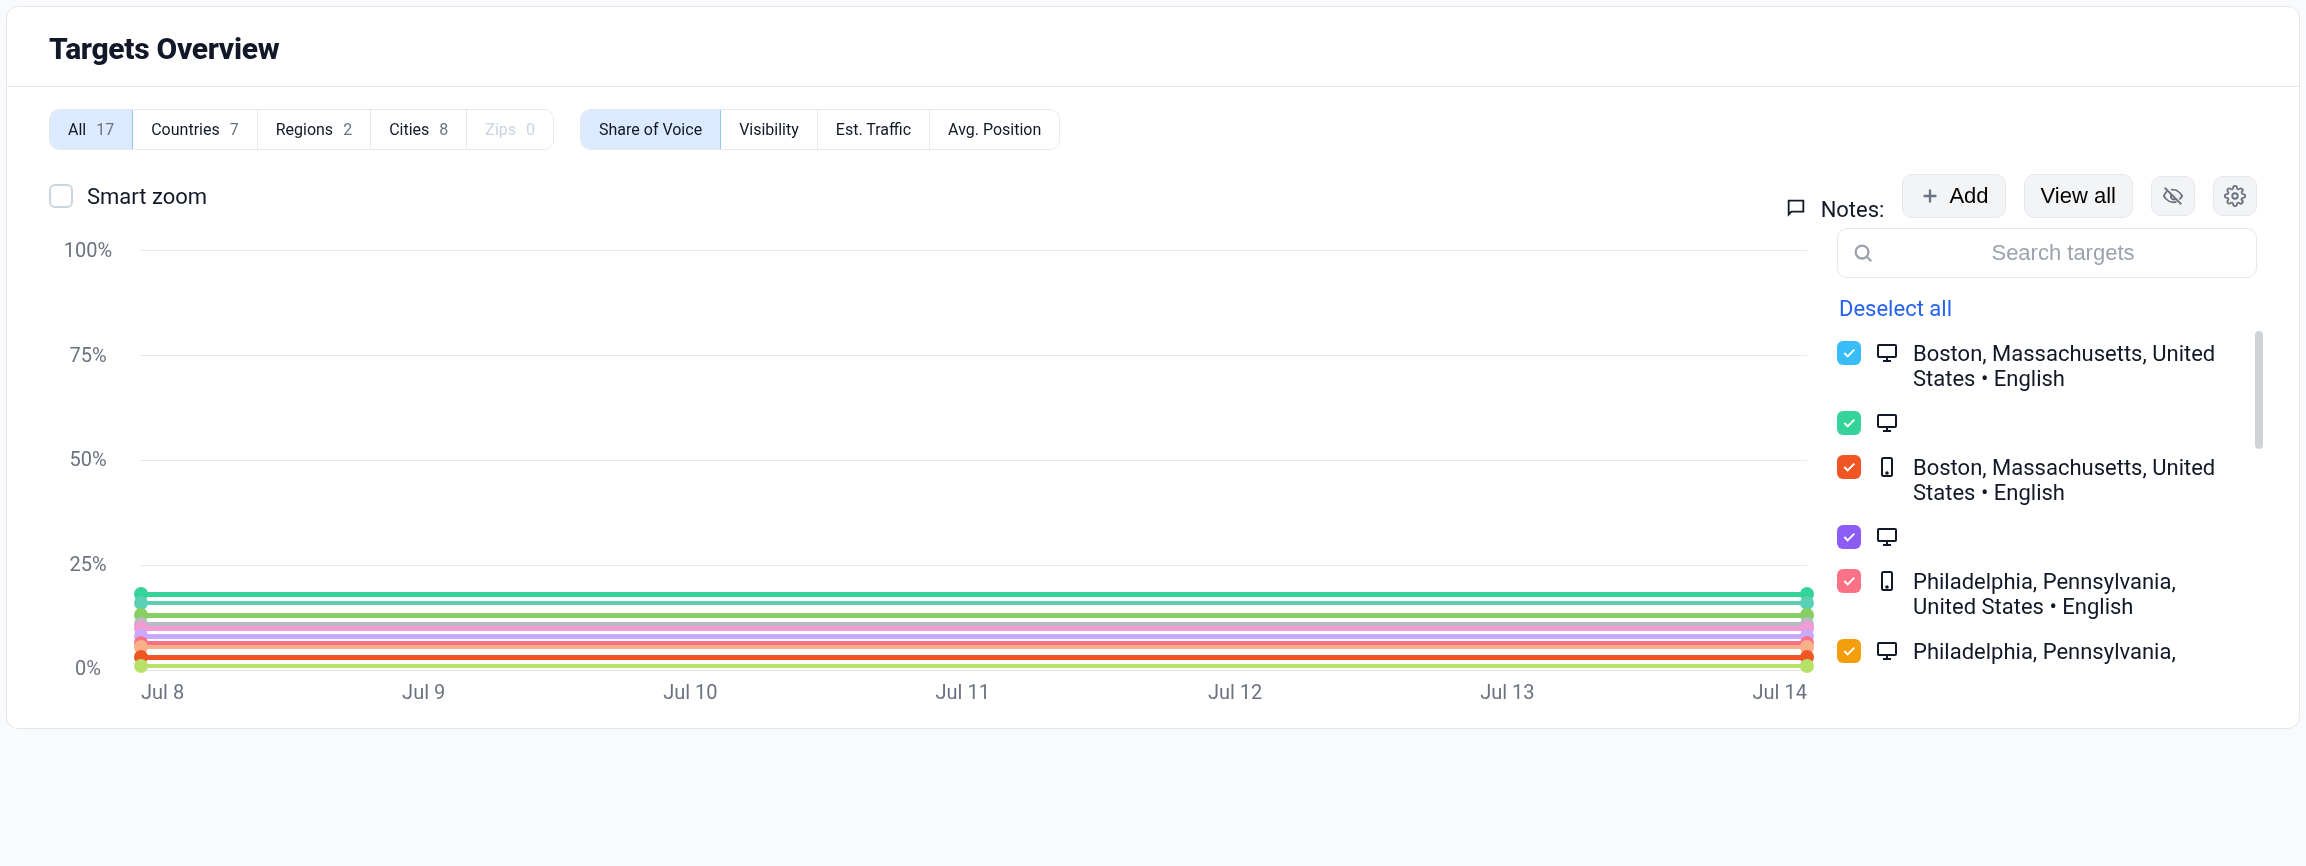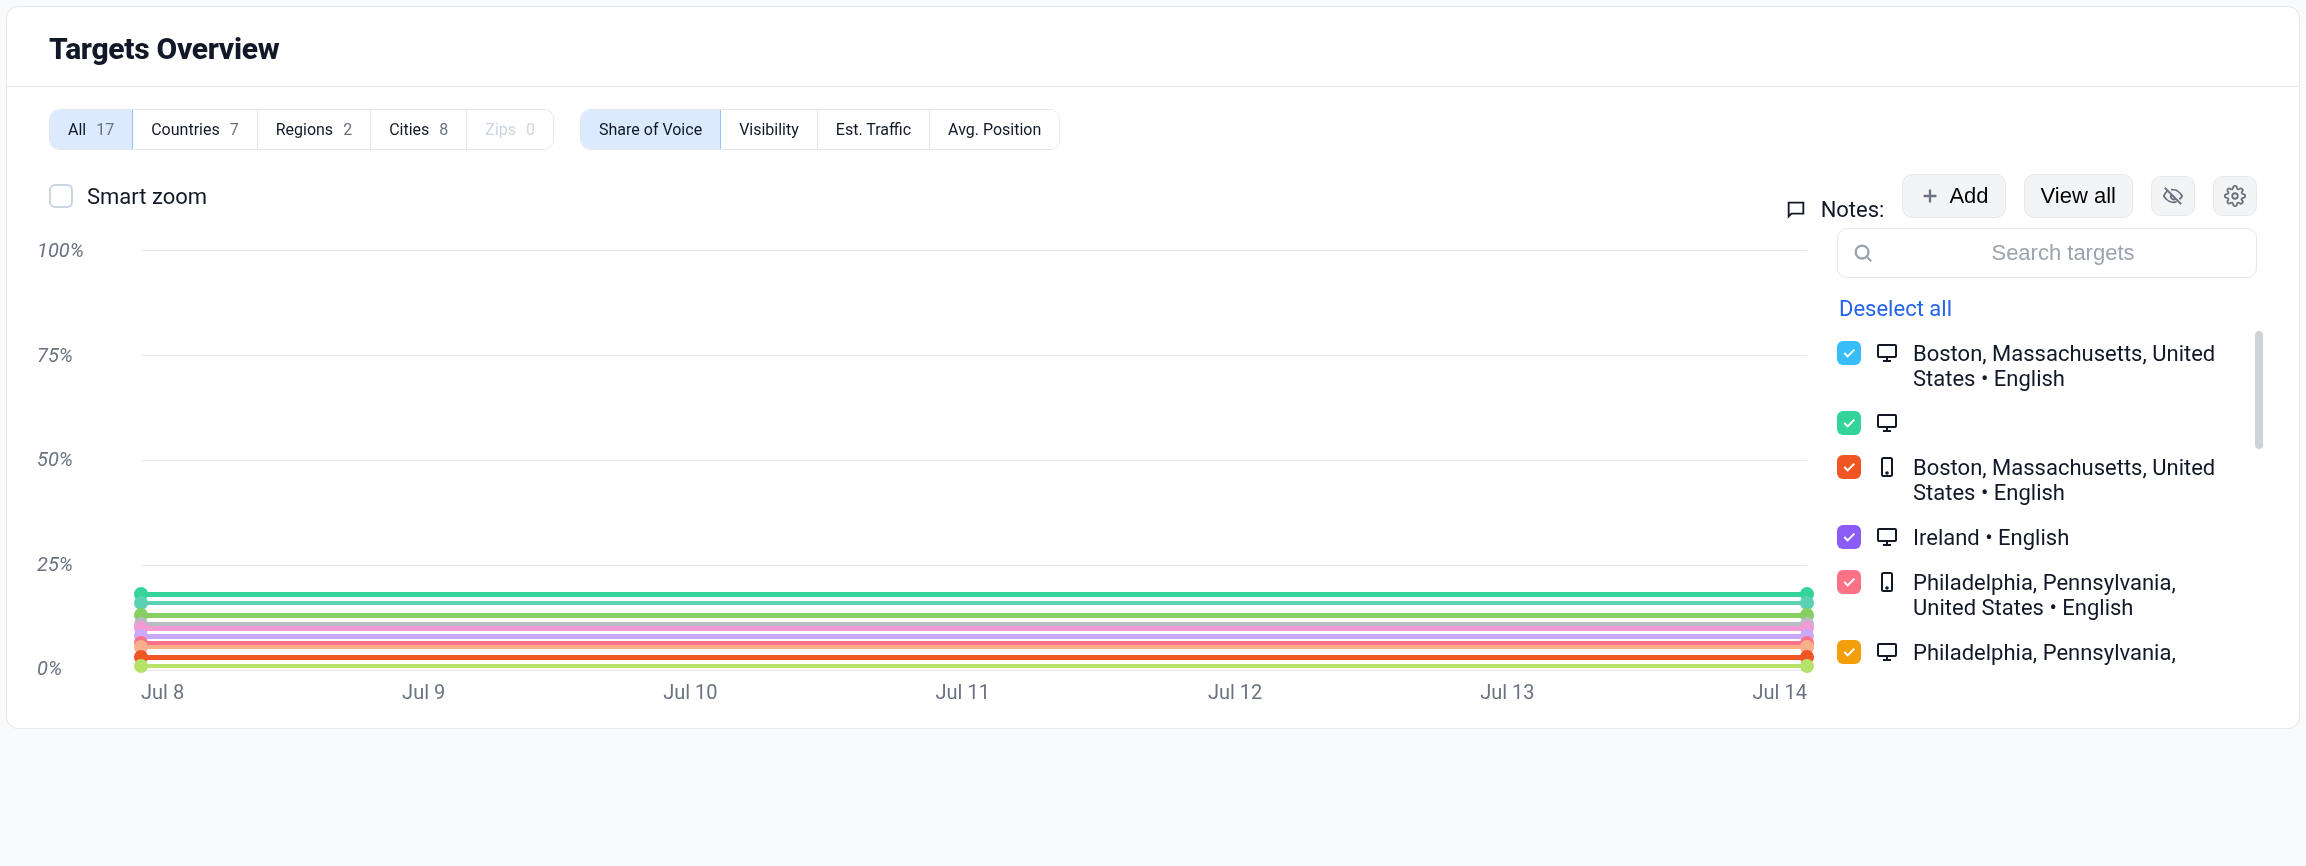--- a/index.html
+++ b/index.html
@@ -69,21 +69,21 @@
     padding: 10px 42px 0;
     gap: 18px;
   }
   .checkbox {
     width: 24px; height: 24px; border: 2px solid #cbd5e1; border-radius: 6px; display: inline-block; flex: 0 0 auto;
   }
   .toolbar-left {
     display: flex; align-items: center; gap: 14px; font-size: 22px;
   }
   .spacer { flex: 1 1 auto; }
-  .notes-label { display: inline-flex; align-items: center; gap: 14px; font-size: 22px; margin-top: 27px; }
+  .notes-label { display: inline-flex; gap: 14px; font-size: 22px; margin-top: 27px; }
   .btn {
     background: var(--btn-bg);
     border: 1px solid var(--border);
     border-radius: 10px;
     padding: 8px 16px;
     font-size: 22px;
     display: inline-flex;
     align-items: center;
     gap: 8px;
     cursor: pointer;
@@ -95,21 +95,21 @@
     display: grid;
     grid-template-columns: 1fr 420px;
     gap: 30px;
     padding: 6px 42px 24px;
     align-items: start;
   }
 
   
   .chart-area { position: relative; padding-top: 22px; }
   .y-axis-labels { position: absolute; left: 0; top: 22px; bottom: 36px; width: 78px; }
-  .y-tick { position: absolute; right: 12px; transform: translateY(50%); font-size: 20px; color: var(--muted); text-align: left; width: 100%; font-style: italic; }
+  .y-tick { position: absolute; right: 0; transform: translateY(50%); font-size: 20px; color: var(--muted); text-align: center; width: 100%; }
   .plot {
     position: relative; margin-left: 92px; height: 420px; border-bottom: 0;
   }
   .gridline { position: absolute; left: 0; right: 0; height: 1px; background: #e5e7eb; }
   .series-line { position: absolute; left: 0; right: 0; height: 4.5px; border-radius: 3px; }
   .series-dot { position: absolute; width: 14px; height: 14px; border-radius: 50%; transform: translate(-50%, -50%); }
   .x-axis { display: flex; justify-content: space-between; margin-left: 92px; margin-top: 10px; font-size: 20px; color: var(--muted); }
 
   
   .right-panel { }
@@ -315,21 +315,20 @@
                 <svg viewBox="0 0 24 24" fill="none" stroke="currentColor" stroke-width="3">
                   <path d="M5 12l5 5L20 7"></path>
                 </svg>
               </span>
               <span class="device">
                 <svg viewBox="0 0 24 24" fill="none" stroke="currentColor" stroke-width="2">
                   <rect x="3" y="4" width="18" height="12" rx="1"></rect>
                   <path d="M8 20h8M12 16v4"></path>
                 </svg>
               </span>
-              <span>Ireland • English</span>
             </div>
             <div class="legend-item">
               <span class="chk" style="background: rgb(251, 113, 133);">
                 <svg viewBox="0 0 24 24" fill="none" stroke="currentColor" stroke-width="3">
                   <path d="M5 12l5 5L20 7"></path>
                 </svg>
               </span>
               <span class="device">
                 <svg viewBox="0 0 24 24" fill="none" stroke="currentColor" stroke-width="2">
                   <rect x="7" y="3" width="10" height="18" rx="1.5"></rect>

